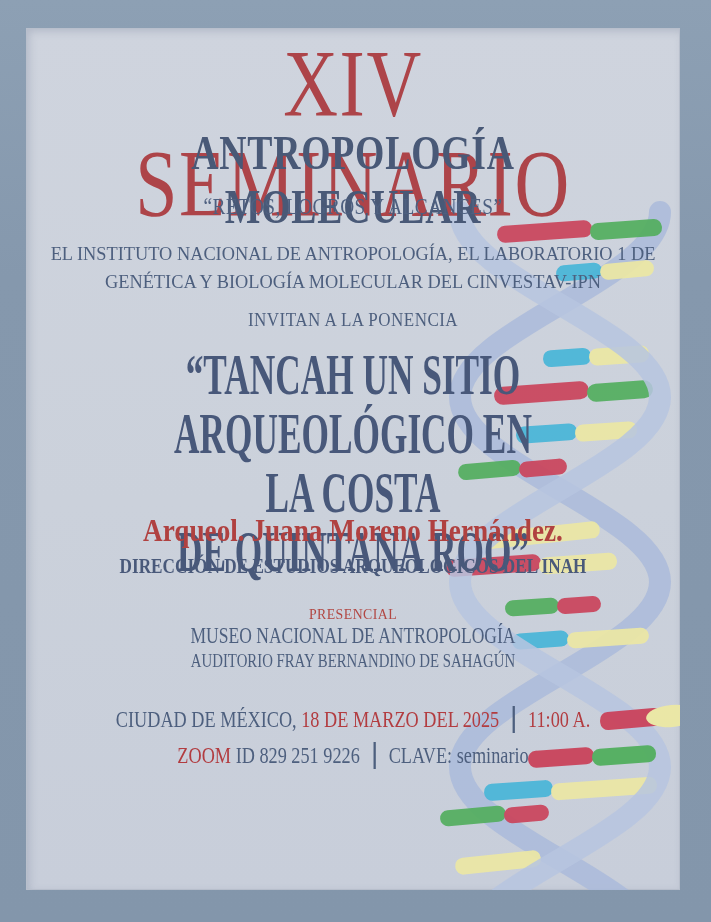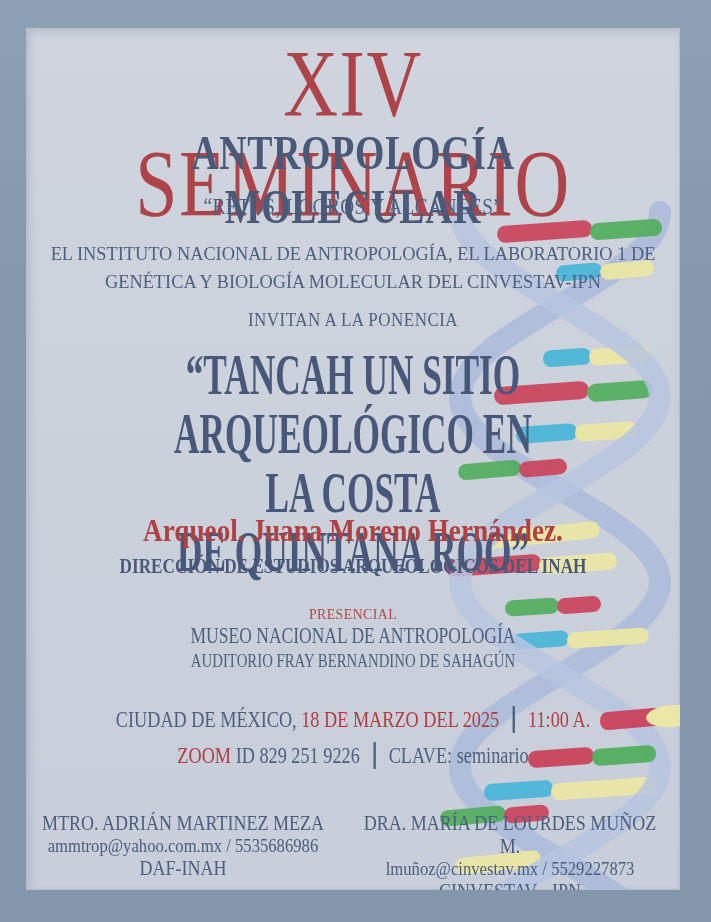--- a/index.html
+++ b/index.html
@@ -113,32 +113,20 @@
       <span class="red">11:00 A.</span>
     </div>
     <div class="tblock sched2">
       <span class="red">ZOOM</span>
       <span> ID 829 251 9226</span>
       <span class="sepbar"></span>
       <span>CLAVE:</span>
       <span> seminario</span>
     </div>
 
-    <div class="footer">
-      <div class="fcol left">
-        <div class="fname">MTRO. ADRIÁN MARTINEZ MEZA</div>
-        <div class="femail">ammtrop@yahoo.com.mx / 5535686986</div>
-        <div class="forg">DAF-INAH</div>
-      </div>
-      <div class="fcol right">
-        <div class="fname">DRA. MARÍA DE LOURDES MUÑOZ M.</div>
-        <div class="femail">lmuñoz@cinvestav.mx / 5529227873</div>
-        <div class="forg">CINVESTAV - IPN</div>
-      </div>
-    </div>
 
     <svg class="layer-svg front" viewBox="0 0 711 922" aria-hidden="true">
       <g opacity="0.95">
         <rect x="600" y="710" width="62" height="18" rx="8" fill="#ca435b" transform="rotate(-5 631 719)"></rect>
         <ellipse cx="672" cy="716" rx="26" ry="11" fill="#ece8a4" transform="rotate(-5 672 716)"></ellipse>
         <rect x="528" y="749" width="66" height="17" rx="8" fill="#ca435b" transform="rotate(-4 561 757)"></rect>
         <rect x="592" y="747" width="64" height="17" rx="8" fill="#52ae5e" transform="rotate(-4 624 755)"></rect>
       </g>
     </svg>
 

